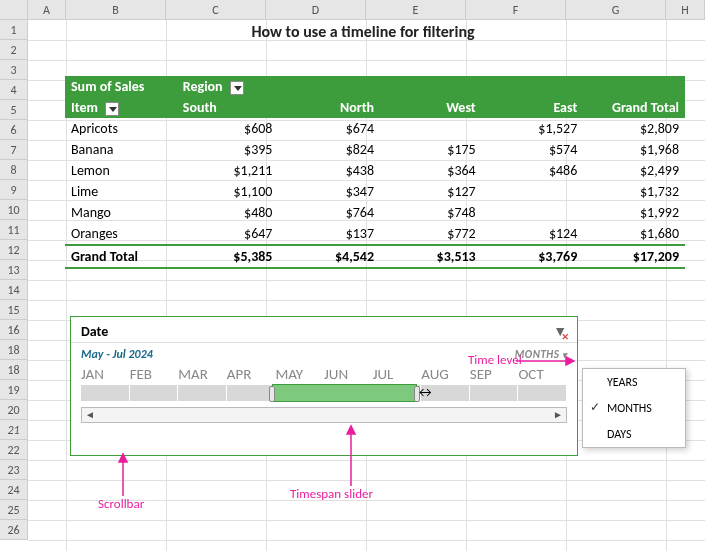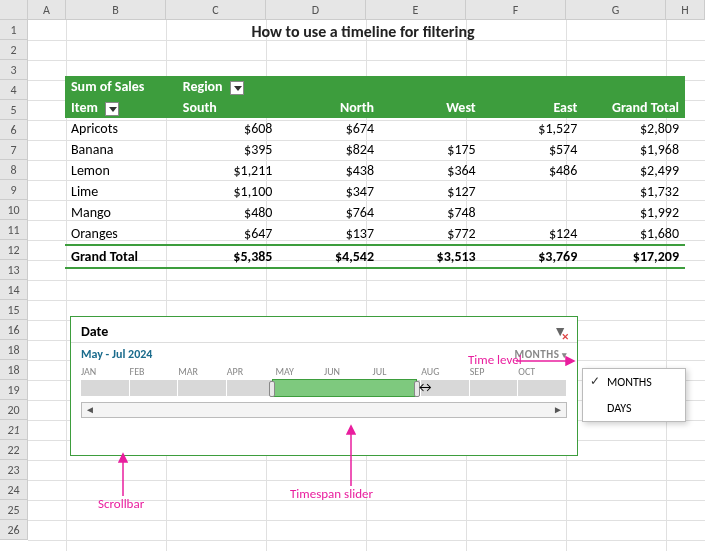--- a/index.html
+++ b/index.html
@@ -134,40 +134,42 @@
     right: -2px; bottom: -2px;
   }
   .timeline-range {
     padding: 4px 10px 0 10px;
     color: #1a6b8c;
     font-size: 12px;
     font-weight: bold;
     display: flex;
     justify-content: space-between;
     align-items: center;
+    font-style: italic;
   }
   .level-btn {
     color: #888;
     font-size: 11px;
     letter-spacing: 0.5px;
   }
   .level-btn::after {
     content: " ▾";
     font-size: 9px;
   }
   .timeline-year {
     padding: 0 10px;
     color: #888;
     font-size: 11px;
   }
   .months-row {
     display: flex;
     padding: 4px 10px 0 10px;
     color: #888;
-    font-size: 10px;
+    font-size: 15px;
+    justify-content: flex-end;
   }
   .month-tick {
     flex: 1;
     text-align: left;
   }
   .track {
     margin: 2px 10px 0 10px;
     height: 16px;
     background: #d8d8d8;
     position: relative;
@@ -459,20 +461,21 @@
     <div class="resize-cursor" style="left:69%; top:-1px">↔</div>
   </div>
   <div class="scrollbar">
     <div class="scroll-btn">◄</div>
     <div style="flex:1"></div>
     <div class="scroll-btn">►</div>
   </div>
 </div>
 
 <div class="dropdown" id="dropdown">
+    <div class="dropdown-item">YEARS</div>
     <div class="dropdown-item checked">MONTHS</div>
     <div class="dropdown-item">DAYS</div>
   </div>
 
 <div class="annotation" style="top:352px;left:468px">Time level</div>
 <svg class="arrow-svg" style="top:356px;left:516px" width="60" height="10">
   <line x1="0" y1="5" x2="50" y2="5"></line>
   <polygon class="arrowhead" points="50,1 58,5 50,9"></polygon>
 </svg>
 

